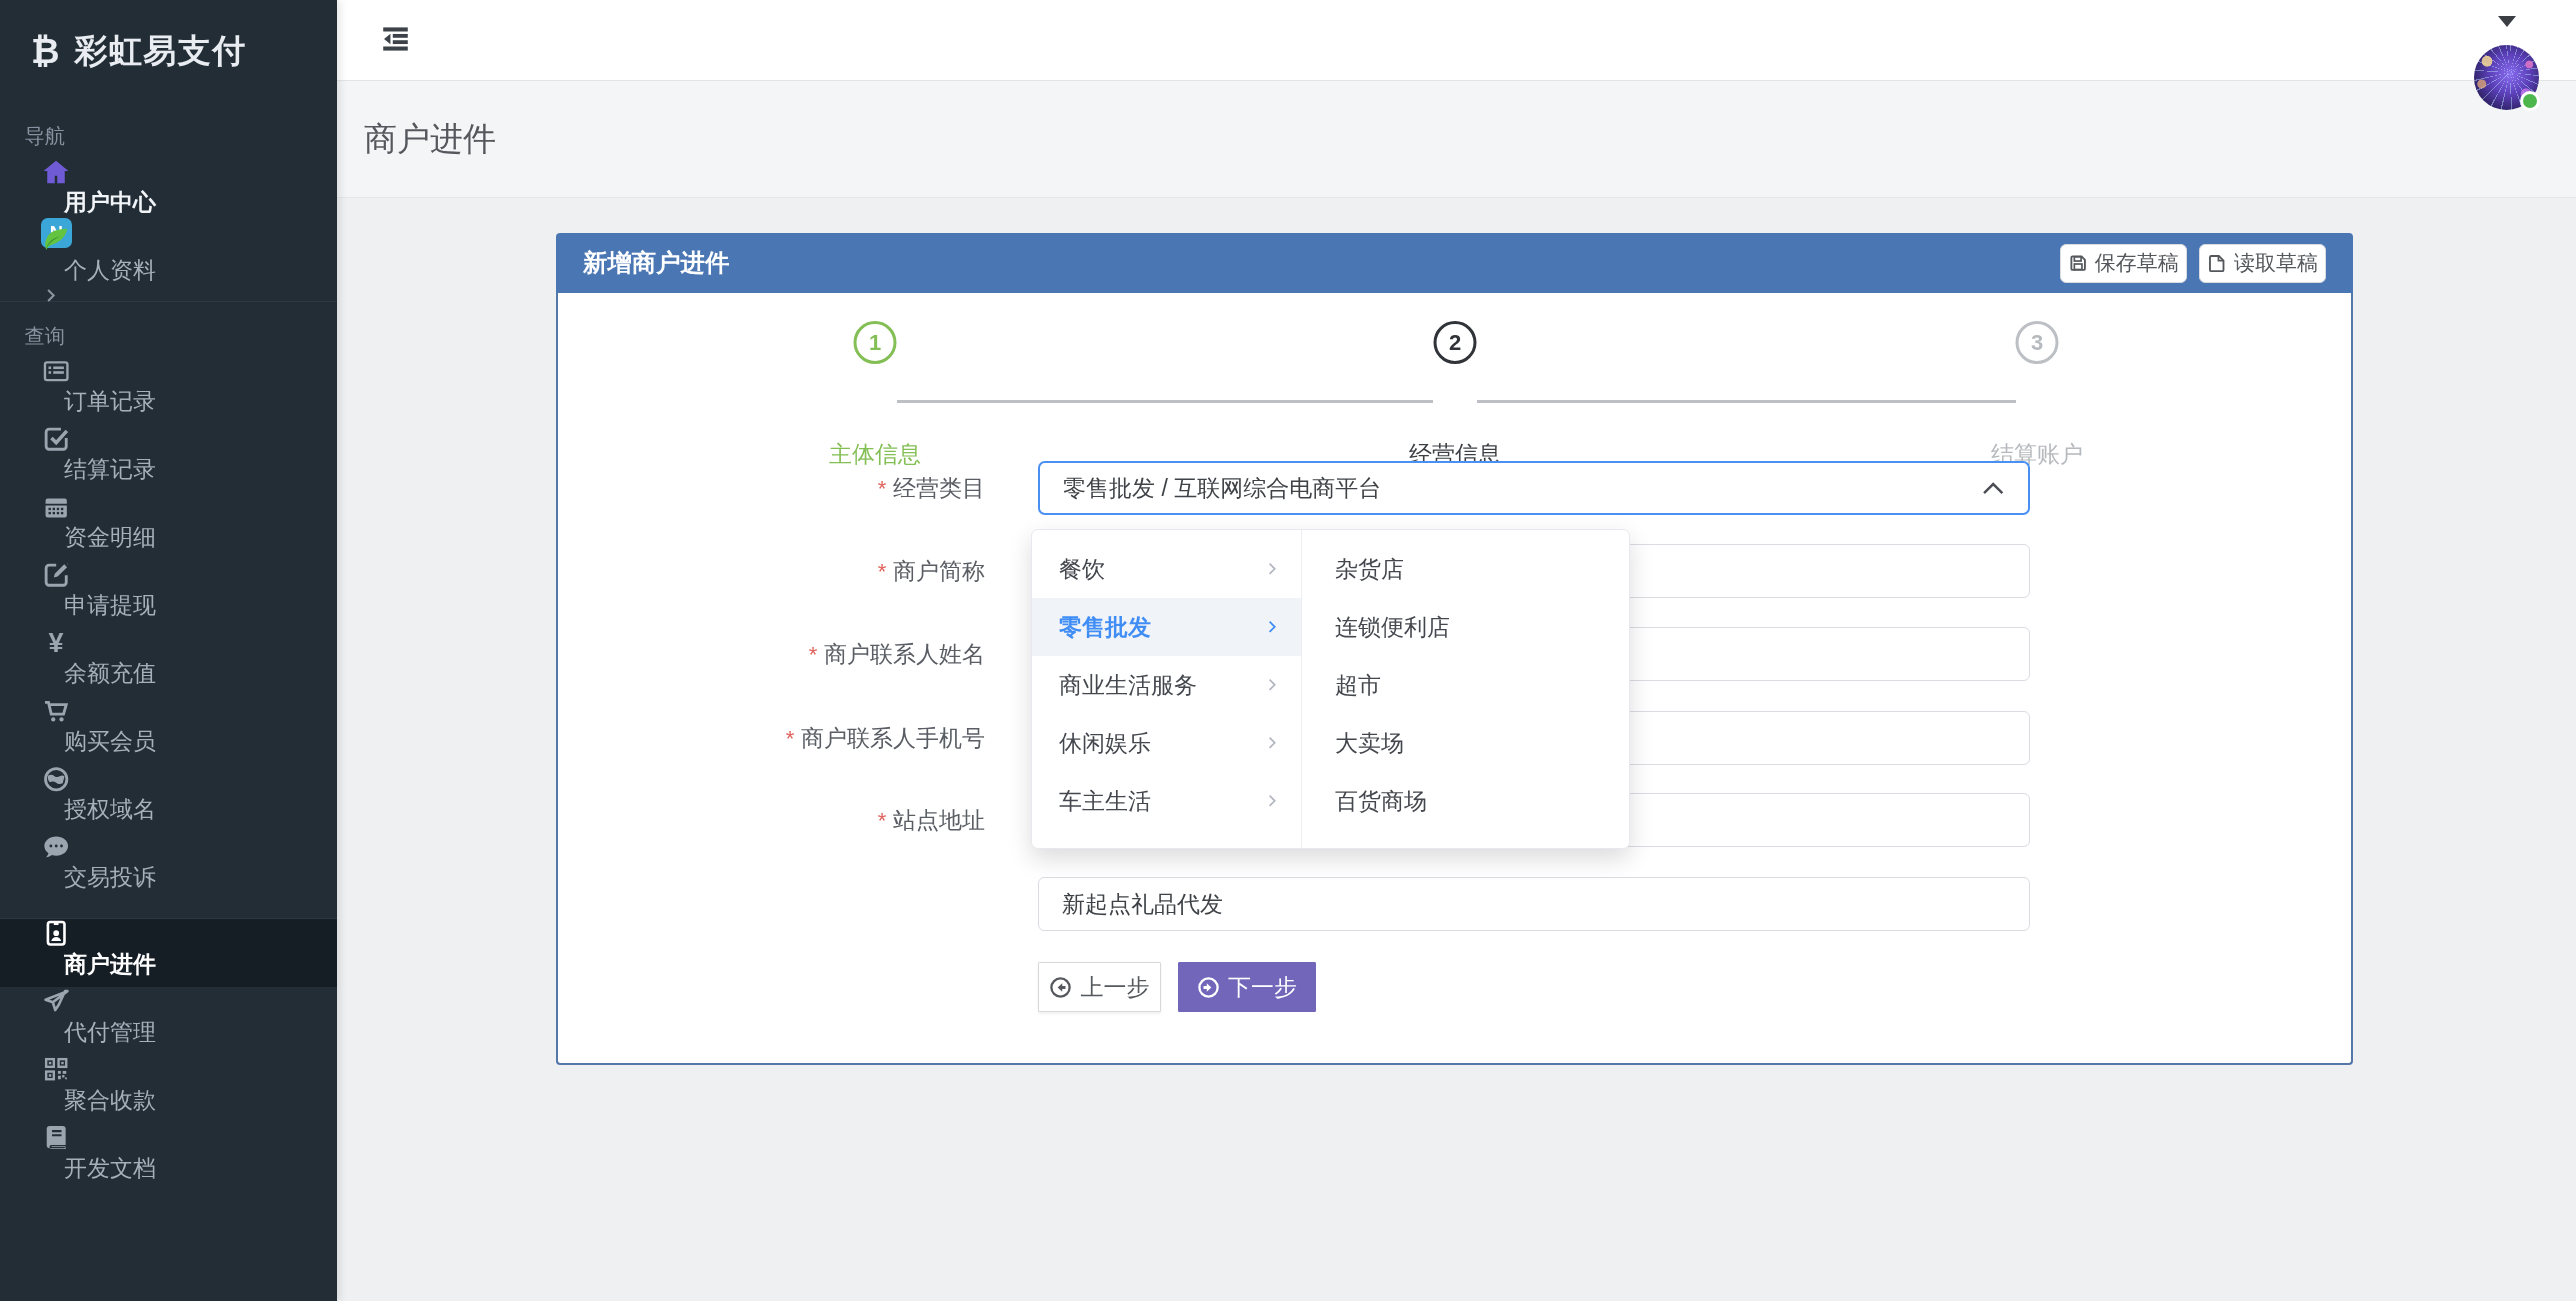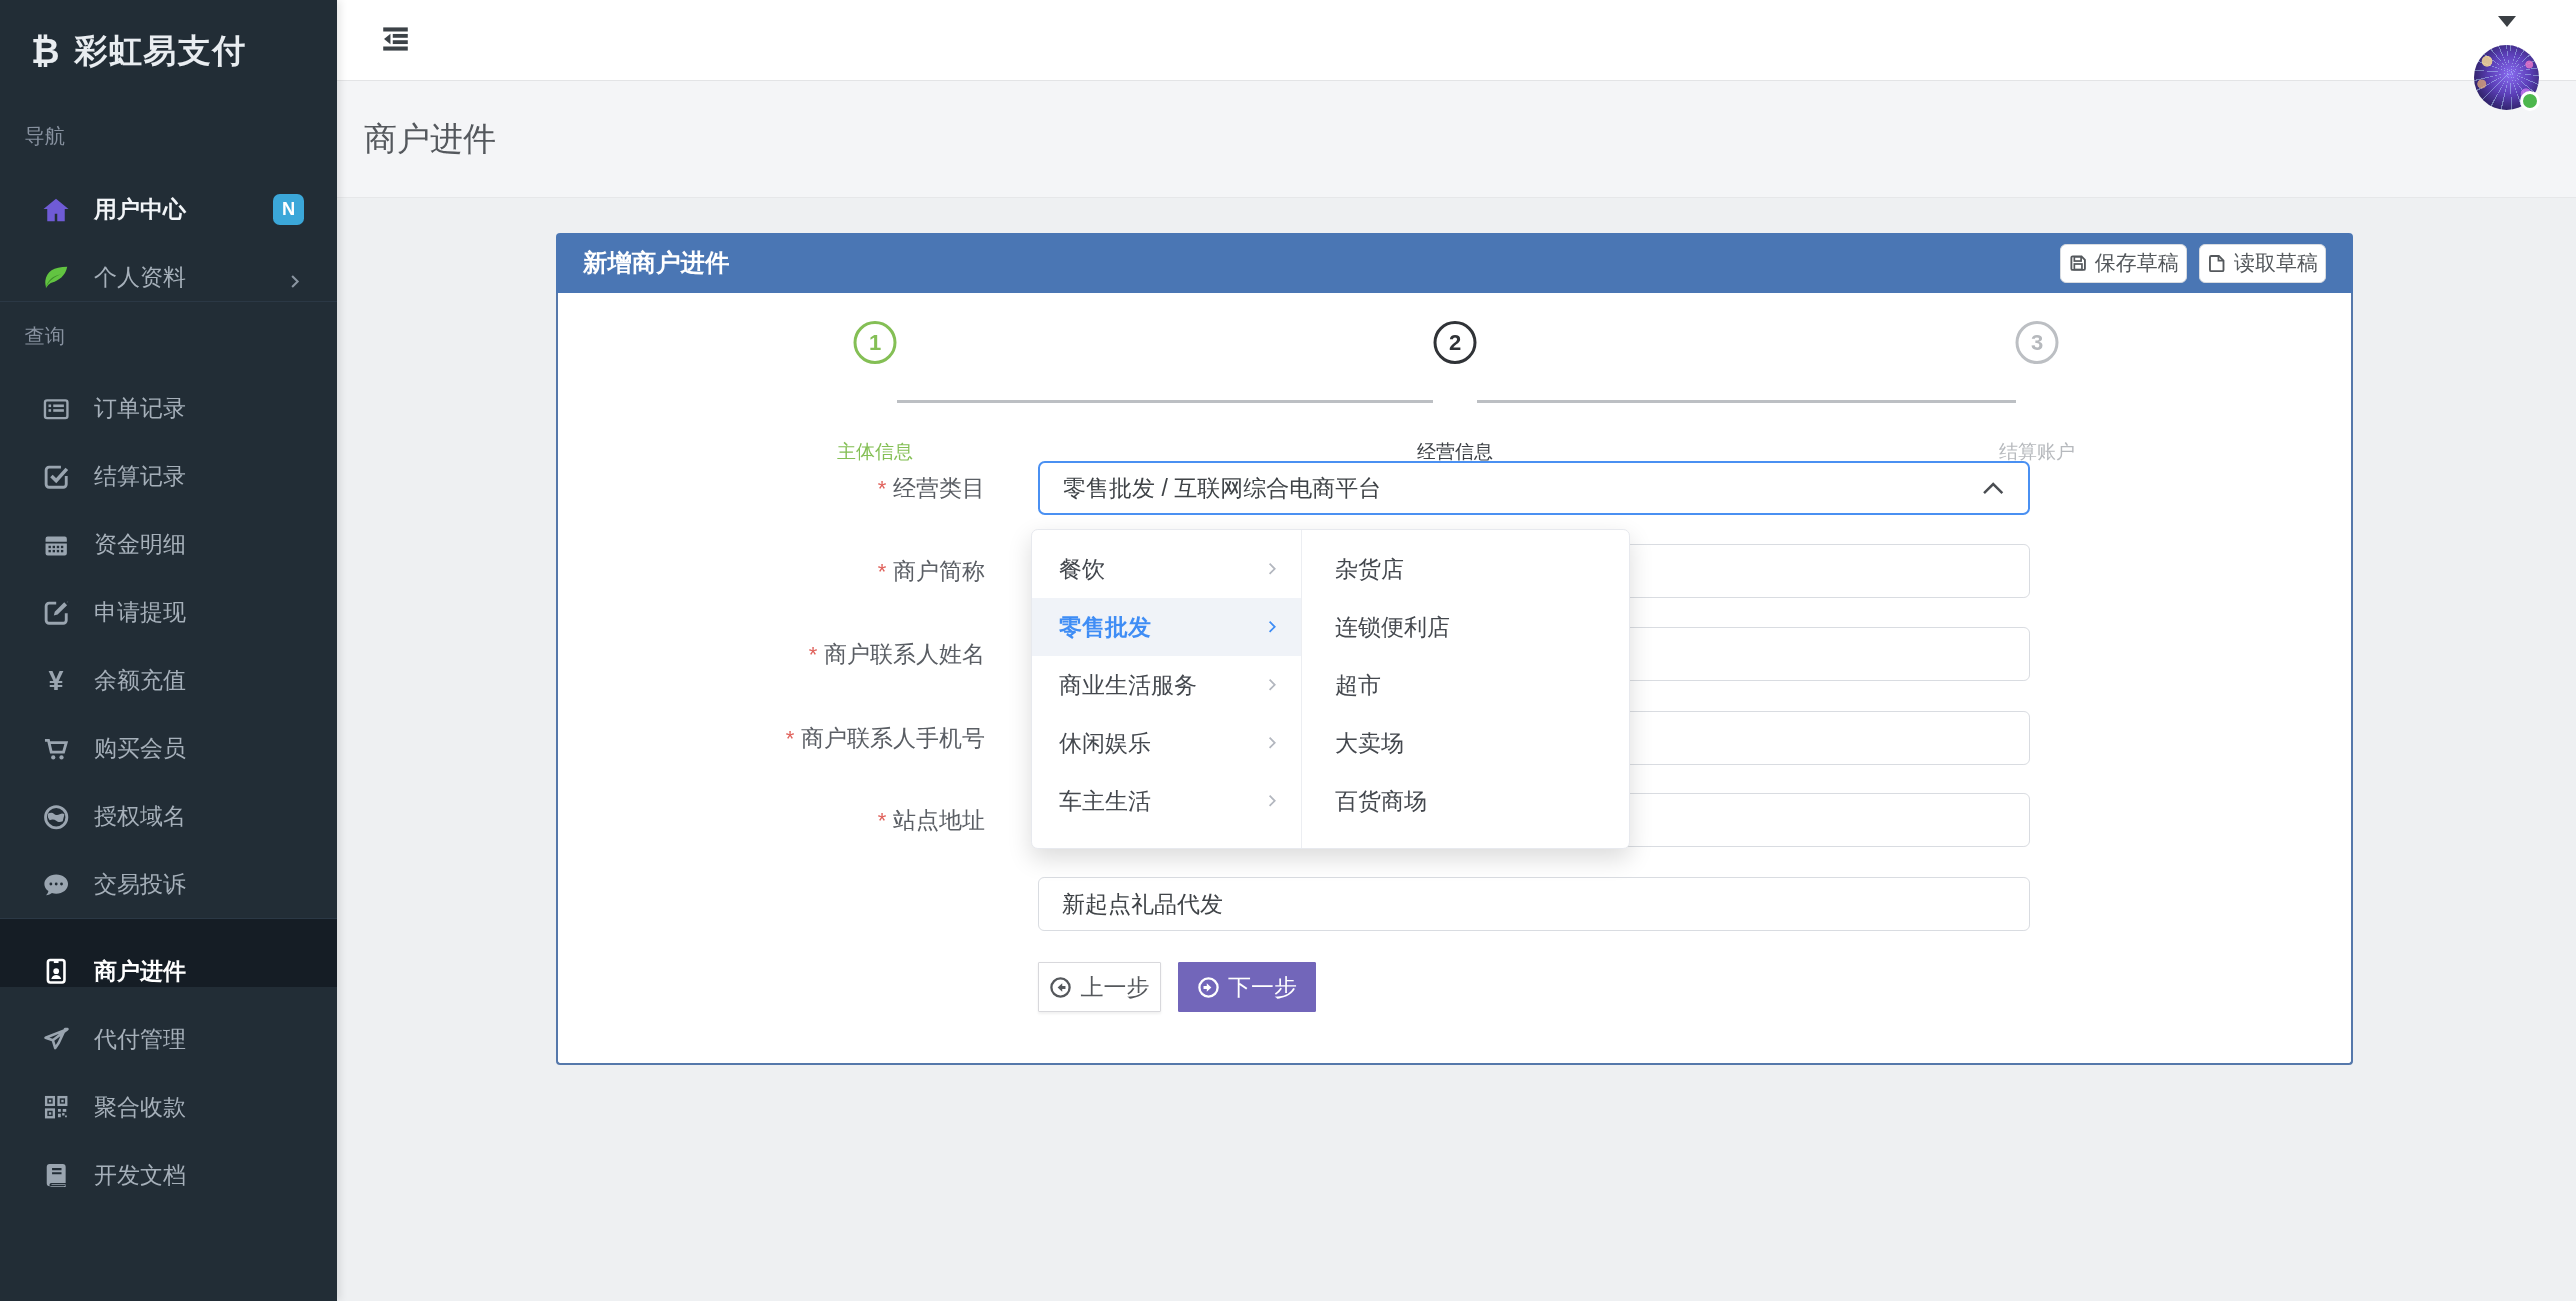--- a/index.html
+++ b/index.html
@@ -15,22 +15,22 @@
   
   .sidebar{position:absolute;left:0;top:0;width:337px;height:1301px;background:var(--sidebar_bg);
     box-shadow:4.1px 0 8.1px rgba(0,0,0,.10);z-index:30;}
   .logo{height:102px;display:flex;align-items:center;padding-left:31px;color:#e9edf1;}
   .logo .b-icon{font-size:35px;font-weight:bold;margin-right:15px;}
   .logo .logo-text{font-size:33px;font-weight:bold;letter-spacing:1.4px;}
   .nav-label{height:41px;margin-top:13.5px;padding-left:24.4px;display:flex;align-items:center;
     color:#87919f;font-size:20.3px;}
   .nav-label.other{height:47px;margin-top:0;margin-bottom:13.5px;}
   .nav-divider{border:none;border-top:1.4px solid #2b3845;margin:8.1px 0 0 0;}
-  .nav-item{height:68px;display:flex;align-items:flex-end;padding:0 33px 0 41px;cursor:pointer;
-    color:var(--sidebar-text,#a6b0ba);}
+  .nav-item{height:68px;display:flex;align-items:flex-start;padding:0 33px 0 41px;cursor:pointer;
+    color:var(--sidebar-text,#a6b0ba);flex-direction:column;}
   .nav-item .ic{width:30px;height:30px;flex:0 0 30px;display:flex;align-items:center;justify-content:center;color:#9aa5b0;}
   .nav-item .lbl{font-size:23px;color:#a6b0ba;margin-left:23px;flex:1;}
   .nav-item.bold .lbl{color:#f2f5f8;font-weight:bold;}
   .nav-item.active{background:var(--sidebar_active_bg);}
   .nav-item.active .lbl{color:#ffffff;font-weight:bold;}
   .nav-item.active .ic{color:#ffffff;}
   .badge-n{background:var(--badge_blue);color:#fff;font-size:18.3px;font-weight:bold;
     padding:4.1px 8.8px;border-radius:6.8px;}
   .chev{color:#8a95a1;}
   .yen-glyph{font-size:27px;font-weight:bold;color:#9aa5b0;line-height:1;}
@@ -71,21 +71,21 @@
   .card-body{position:relative;background:#fff;height:772px;border:2px solid #5578ab;border-top:none;
     border-radius:0 0 4.1px 4.1px;}
 
   
   .step-line{position:absolute;height:3.4px;background:#bcbfc3;top:107px;}
   .step-circle{position:absolute;top:28px;width:43px;height:43px;border-radius:50%;background:#fff;
     display:flex;align-items:center;justify-content:center;font-size:22px;font-weight:bold;
     transform:translateX(-50%);border:3.4px solid #bcbfc3;color:#b6b9bd;z-index:2;}
   .step-circle.done{border-color:var(--step_green);color:var(--step_green);}
   .step-circle.active{border-color:#303337;color:#303337;}
-  .step-label{position:absolute;top:146px;transform:translateX(-50%);font-size:19px;color:#b6b9bd;white-space:nowrap;}
+  .step-label{position:absolute;top:146px;transform:translateX(-50%);font-size:23px;color:#b6b9bd;white-space:nowrap;}
   .step-label.done{color:var(--step_green);}
   .step-label.active{color:#3b3f44;}
 
   
   .form-row{position:absolute;left:0;width:100%;height:54px;}
   .form-label{position:absolute;left:0;width:427px;text-align:right;line-height:54px;font-size:23px;color:#5a5e64;}
   .req{color:#e0625c;margin-right:6.8px;font-size:22px;}
   .form-input{position:absolute;left:480px;width:992px;height:54px;border:1.4px solid #d9dce1;border-radius:6.1px;
     background:#fff;font-size:23px;color:#3f4347;padding:8px 23px;outline:none;
     font-family:"Liberation Sans","DejaVu Sans",sans-serif;}

